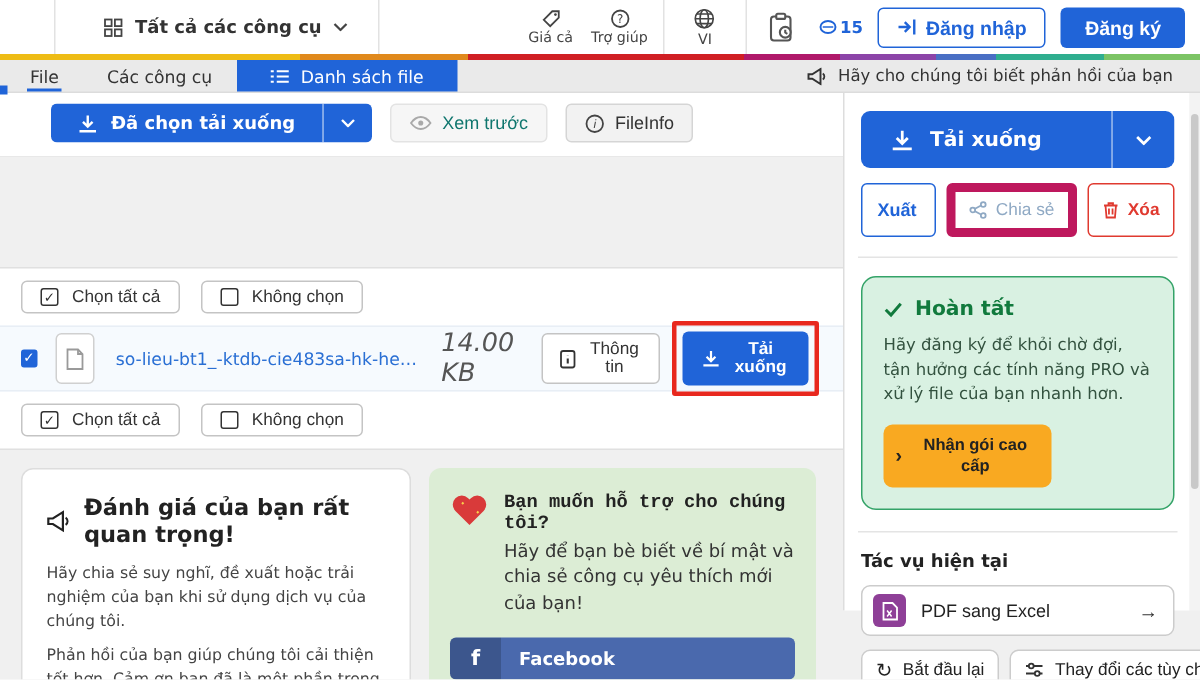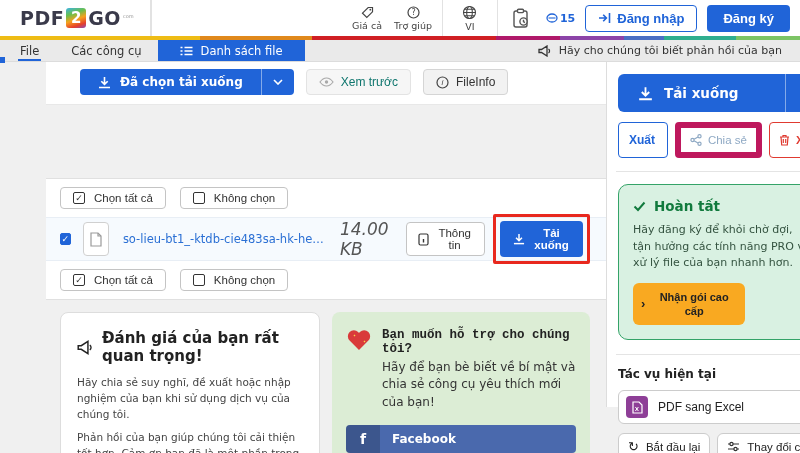--- a/index.html
+++ b/index.html
@@ -31,21 +31,21 @@
     background:linear-gradient(90deg,#eebc15 0%,#eebc15 25%,#e0891c 25%,#e0891c 39%,#d01f24 39%,#d01f24 62%,#b0196a 62%,#b0196a 70%,#8c44a8 70%,#8c44a8 78%,#4a6fc4 78%,#4a6fc4 83%,#2fae8f 83%,#2fae8f 92%,#7cc465 92%,#7cc465 100%); }
 
   
   .tabbar { height:22px; background:#eaeaea; display:flex; align-items:stretch; border-bottom:1px solid #dcdcdc; }
   .tab { display:flex; align-items:center; padding:0 16px; font-size:11.5px; color:#333; cursor:pointer; position:relative; }
   .tab.underlined::after { content:""; position:absolute; left:14px; right:14px; bottom:0; height:2px; background:#2064d8; }
   .tab.active { background:#2064d8; color:#fff; gap:8px; padding:0 22px; }
   .tab-feedback { margin-left:auto; display:flex; align-items:center; gap:7px; padding-right:18px; font-size:11px; color:#333; cursor:pointer; }
 
   
-  .bodyrow { display:flex; height:345px;margin-left:46px; }
+  .bodyrow { display:flex; height:345px; }
   .content { width:562px; background:#f0f0f0; position:relative; }
   .toolbar { background:#fff; padding:7px 0 9px 34px; display:flex; align-items:center; gap:12px; border-bottom:1px solid #e8e8e8; }
   .btn-split { display:flex; align-items:stretch; border-radius:4px; overflow:hidden; cursor:pointer; }
   .btn-split .main { background:#2064d8; color:#fff; font-weight:bold; font-size:12px; display:flex; align-items:center; gap:9px; padding:6px 18px; }
   .btn-split .caret { background:#2064d8; color:#fff; display:flex; align-items:center; padding:0 11px; border-left:1px solid rgba(255,255,255,.45); }
   .btn-gray { display:flex; align-items:center; gap:7px; background:#f2f2f2; border:1px solid #d5d5d5; border-radius:4px; padding:5px 12px; font-size:12px; color:#333; cursor:pointer; }
   .btn-gray.disabled { color:#0f766e; border-color:#e3e3e3; background:#f6f6f6; cursor:default; }
 
   .gap-gray { height:73px; }
 
@@ -111,27 +111,35 @@
   .blue-sliver { position:absolute; left:0; top:57px; width:5px; height:6px; background:#2064d8; }
 
   svg { flex:none; }
 </style>
 </head>
 <body>
 
 <div class="app">
 
   <div class="header">
-    <div class="logo">
-      <span class="word">PDF</span>
-      <span class="two">2</span>
-      <span class="word">GO</span>
-      <span class="tld">com</span>
-    </div>
     <div class="vdiv" style="margin-left:16px"></div>
+    <div class="tools-menu">
+      <svg width="13" height="13" viewBox="0 0 13 13">
+          <g fill="none" stroke="#444" stroke-width="1.2">
+            <rect x="1" y="1" width="4.4" height="4.4"></rect>
+            <rect x="7.6" y="1" width="4.4" height="4.4"></rect>
+            <rect x="1" y="7.6" width="4.4" height="4.4"></rect>
+            <rect x="7.6" y="7.6" width="4.4" height="4.4"></rect>
+          </g>
+        </svg>
+      <span class="lbl">Tất cả các công cụ</span>
+      <svg width="10" height="6" viewBox="0 0 10 6">
+          <path d="M1 1l4 4 4-4" fill="none" stroke="#444" stroke-width="1.5"></path>
+        </svg>
+    </div>
     <div class="vdiv"></div>
 
     <div class="hdr-right">
       <div class="hdr-ic">
         <svg width="13" height="13" viewBox="0 0 13 13">
             <path d="M1.5 7.2 7.2 1.5h4.3v4.3L5.8 11.5z" fill="none" stroke="#444" stroke-width="1.2"></path>
             <circle cx="9.3" cy="3.7" r="0.9" fill="#444"></circle>
           </svg>
         <span>Giá cả</span>
       </div>
@@ -306,21 +314,21 @@
 
       <div class="cards">
         <div class="card-white">
           <h2>
             <svg width="17" height="15" viewBox="0 0 14 12">
                 <path d="M1 4.5v3h2.5L9 11V1L3.5 4.5z" fill="none" stroke="#222" stroke-width="1.2"></path>
                 <path d="M10.5 4a2.4 2.4 0 0 1 0 4" fill="none" stroke="#222" stroke-width="1.1"></path>
               </svg>
             <span>Đánh giá của bạn rất quan trọng!</span>
           </h2>
-          <p>Hãy chia sẻ suy nghĩ, đề xuất hoặc nhập nghiệm của bạn khi sử dụng dịch vụ của chúng tôi.</p>
+          <p>Hãy chia sẻ suy nghĩ, đề xuất hoặc trải nghiệm của bạn khi sử dụng dịch vụ của chúng tôi.</p>
           <p>Phản hồi của bạn giúp chúng tôi cải thiện tốt hơn. Cảm ơn bạn đã là một phần trong cuộc hành trình của chúng tôi!</p>
 
         </div>
 
         <div class="card-green">
           <div class="cg-head">
             <svg width="26" height="24" viewBox="0 0 26 24">
                 <path d="M13 22 3.6 12.6a6 6 0 0 1 8.5-8.5l.9.9.9-.9a6 6 0 0 1 8.5 8.5z" fill="#d93a3a"></path>
                 <path d="M8 8l1-1M18 14l1-1" stroke="#f9d24a" stroke-width="1.4"></path>
               </svg>

